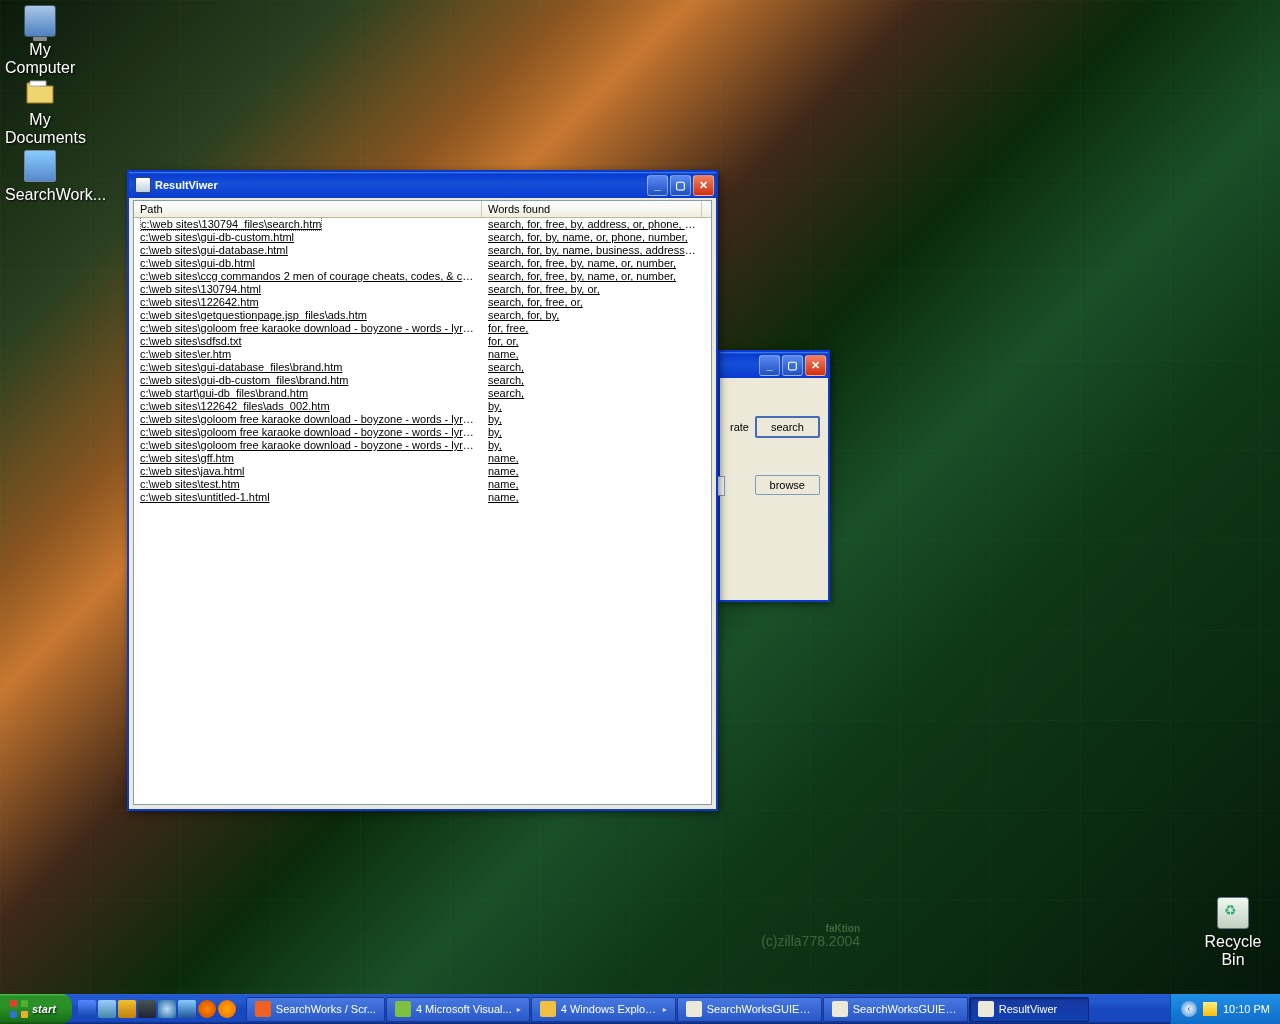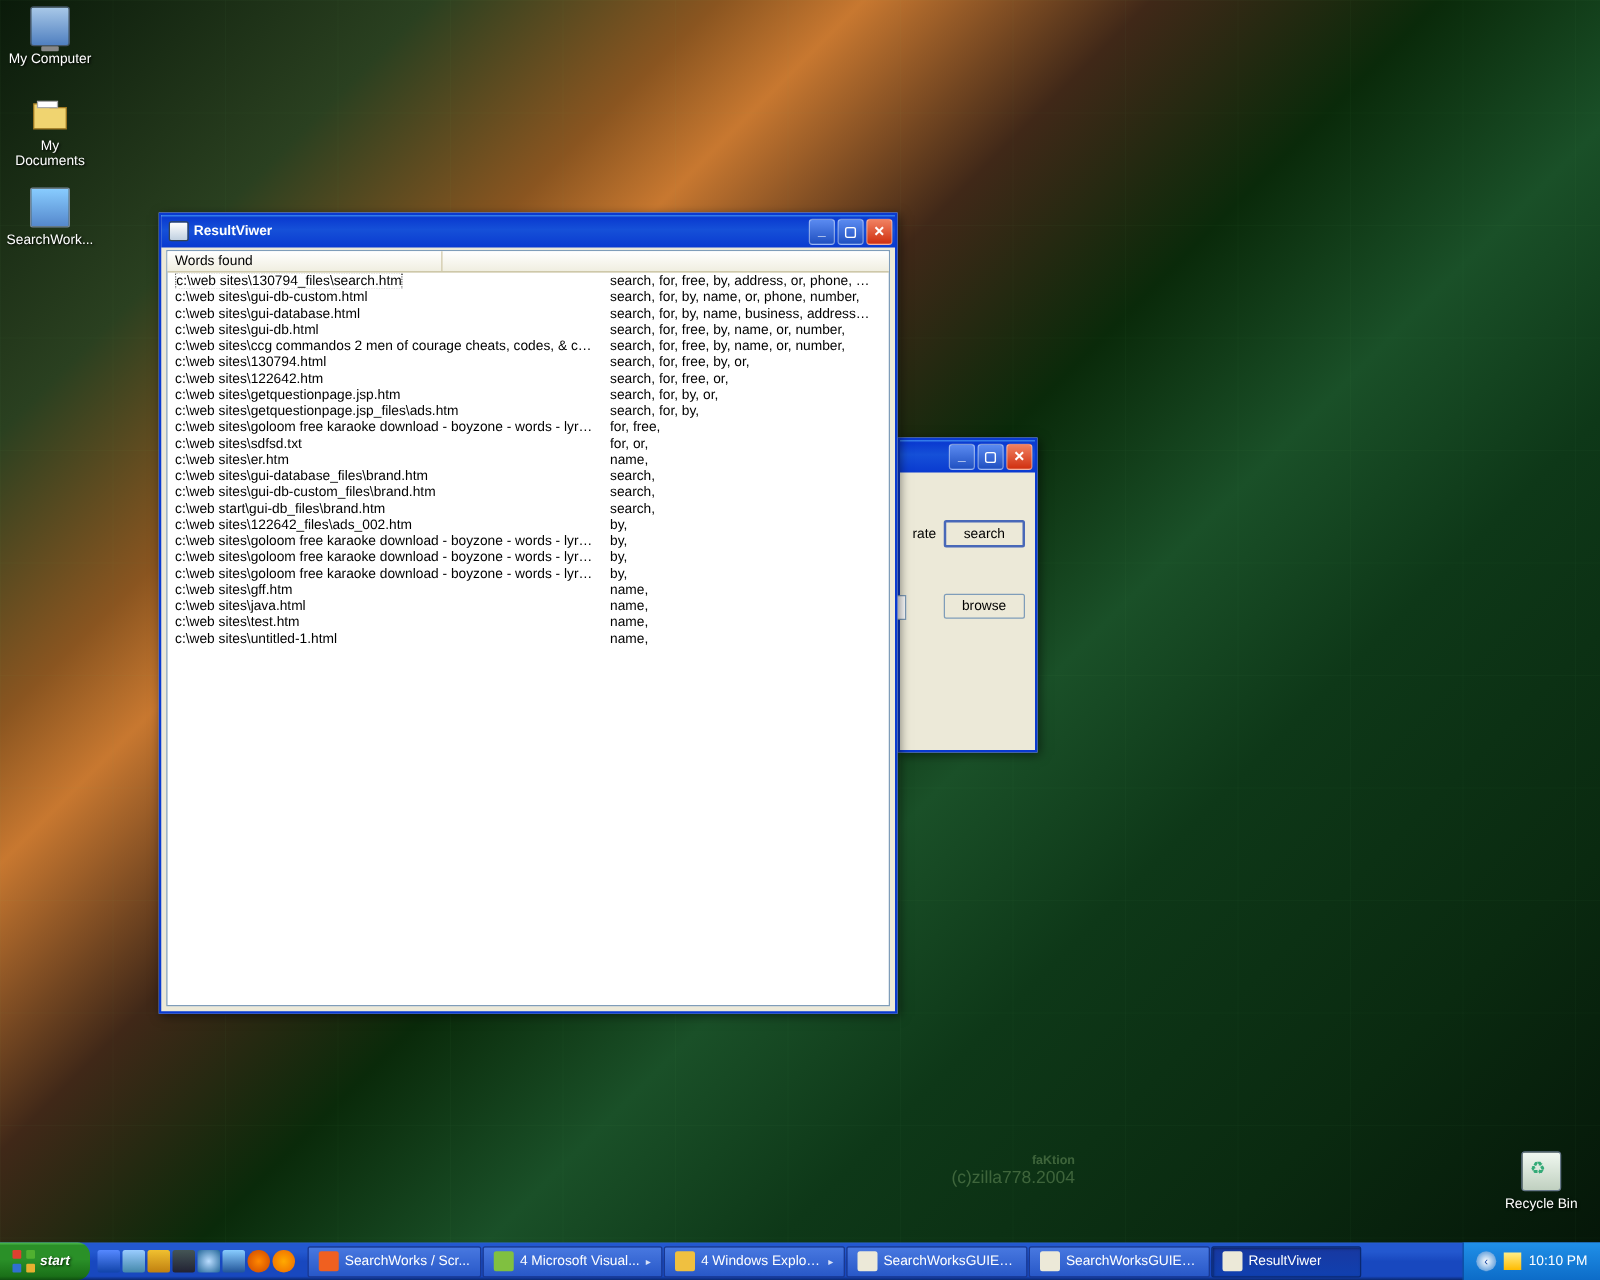--- a/index.html
+++ b/index.html
@@ -1,41 +1,41 @@
 <!DOCTYPE html>
 <html><head>
 <meta charset="utf-8">
 <style>
 * { box-sizing: border-box; margin: 0; padding: 0; font-family: Tahoma, sans-serif; font-size: 11px; }
 body { width: 1280px; height: 1024px; overflow: hidden; position: relative; background: linear-gradient(135deg, #0a1a0a 0%, #2a4020 15%, #8a5520 25%, #c87830 30%, #402818 40%, #0a2a0a 50%, #1a5028 60%, #0e3818 70%, #0a2a10 85%, #051508 100%); }
 .desktop-grid { position: absolute; inset: 0; opacity: 0.08; background-image: linear-gradient(rgba(120,200,120,.4) 1px, transparent 1px), linear-gradient(90deg, rgba(120,200,120,.4) 1px, transparent 1px); background-size: 90px 90px; }
 .desktop-icon { position: absolute; width: 70px; text-align: center; color: #fff; cursor: pointer; }
 .desktop-icon .ic { width: 32px; height: 32px; margin: 0 auto 4px; }
-.desktop-icon .lbl { text-shadow: 1px 1px 2px #000; font-size: 11px; }
+.desktop-icon .lbl { text-shadow: 1px 1px 2px #000; font-size: 16px; }
 .ic-computer { background: linear-gradient(#a8c8e8,#5080c0); border: 1px solid #456; border-radius: 3px; position: relative; }
 .ic-computer::after { content: ""; position: absolute; bottom: -5px; left: 8px; width: 14px; height: 4px; background: #888; border-radius: 1px; }
 .ic-documents { position: relative; }
 .ic-documents svg { width: 32px; height: 32px; }
 .ic-file { background: linear-gradient(#fff,#d0def0); border: 1px solid #789; border-radius: 2px; width: 26px; height: 30px; }
 .ic-recycle { background: linear-gradient(#f0f8f0,#c0d0c0); border: 1px solid #678; border-radius: 3px; position: relative; }
 .ic-recycle::after { content: "♻"; position: absolute; font-size: 14px; left: 6px; top: 4px; color: #3a7; }
 .window { position: absolute; border: 2px solid #0a3ad0; background: #ece9d8; box-shadow: 2px 2px 8px rgba(0,0,0,.5); }
 .titlebar { height: 26px; background: linear-gradient(to bottom, #3b8af0 0%, #0a3ad0 8%, #1550d8 45%, #0a3ad0 100%); display: flex; align-items: center; padding: 0 2px 0 6px; }
 .titlebar .app-ic { width: 16px; height: 16px; background: linear-gradient(#fff,#c0d0e0); border: 1px solid #345; border-radius: 2px; margin-right: 4px; }
 .titlebar .title { color: #fff; font-weight: bold; flex: 1; }
 .winbtns { display: flex; gap: 2px; }
 .winbtn { width: 21px; height: 21px; border-radius: 3px; display: flex; align-items: center; justify-content: center; font-family: Arial; font-weight: bold; font-size: 11px; color: #fff; border: 1px solid rgba(255,255,255,.4); }
 .winbtn.min { background: linear-gradient(#5a8af0,#2050c0); }
 .winbtn.max { background: linear-gradient(#5a8af0,#2050c0); }
 .winbtn.cls { background: linear-gradient(#f08060,#d03010); }
 .listview { position: absolute; top: 28px; left: 4px; right: 4px; bottom: 4px; background: #fff; border: 1px solid #7f9db9; }
 .lv-head { display: flex; height: 17px; background: linear-gradient(#fff,#f0eee0); border-bottom: 1px solid #c0b890; }
 .lv-head .col { padding: 1px 6px; border-right: 1px solid #d0c8a8; color: #000; display: flex; align-items: center; }
 .lv-body { overflow: auto; height: calc(100% - 17px); }
-.lv-row { display: flex; height: 13px; align-items: center; color: #000; }
+.lv-row { display: flex; height: 13px; color: #000; text-decoration: underline; }
 .lv-row .cell { padding: 0 6px; white-space: nowrap; overflow: hidden; text-overflow: ellipsis; font-size: 11px; }
 .lv-row.sel .cell:first-child span { border: 1px dotted #666; }
 .col-path { width: 348px; }
 .col-words { width: 220px; }
 .back-window { z-index: 5; }
 .front-window { z-index: 10; }
 .btn { background: #ece9d8; border: 1px solid #7f9db9; border-radius: 2px; padding: 3px 14px; cursor: pointer; }
 .input { background: #fff; border: 1px solid #7f9db9; height: 20px; padding: 0 4px; }
 .taskbar { position: absolute; bottom: 0; left: 0; right: 0; height: 30px; background: linear-gradient(to bottom, #3168d8 0%, #2358cf 3%, #2358cf 25%, #1848bf 50%, #1848bf 90%, #0a2870 100%); display: flex; align-items: stretch; }
 .start-btn { display: flex; align-items: center; padding: 0 16px 0 10px; background: linear-gradient(to bottom, #50c050 0%, #2a9028 8%, #2a9028 45%, #1a7018 90%, #0f5010 100%); border-radius: 0 10px 10px 0; color: #fff; font-weight: bold; font-style: italic; font-size: 15px; text-shadow: 1px 1px 2px #052005; cursor: pointer; gap: 4px; }
@@ -113,20 +113,21 @@
     <div class="app-ic"></div>
     <span class="title">ResultViwer</span>
     <div class="winbtns">
       <div class="winbtn min">_</div>
       <div class="winbtn max">▢</div>
       <div class="winbtn cls">✕</div>
     </div>
   </div>
   <div class="listview">
     <div class="lv-head">
+      <div class="col col-path">Path</div>
       <div class="col col-words">Words found</div>
     </div>
     <div class="lv-body" id="lv-body">
         <div class="lv-row sel">
           <div class="cell col-path"><span>c:\web sites\130794_files\search.htm</span></div>
           <div class="cell col-words">search, for, free, by, address, or, phone, numb...</div>
         </div>
         <div class="lv-row">
           <div class="cell col-path"><span>c:\web sites\gui-db-custom.html</span></div>
           <div class="cell col-words">search, for, by, name, or, phone, number,</div>
@@ -143,24 +144,20 @@
           <div class="cell col-path"><span>c:\web sites\ccg  commandos 2  men of courage cheats, codes, &amp; cheat ...</span></div>
           <div class="cell col-words">search, for, free, by, name, or, number,</div>
         </div>
         <div class="lv-row">
           <div class="cell col-path"><span>c:\web sites\130794.html</span></div>
           <div class="cell col-words">search, for, free, by, or,</div>
         </div>
         <div class="lv-row">
           <div class="cell col-path"><span>c:\web sites\122642.htm</span></div>
           <div class="cell col-words">search, for, free, or,</div>
-        </div>
-        <div class="lv-row">
-          <div class="cell col-path"><span>c:\web sites\getquestionpage.jsp.htm</span></div>
-          <div class="cell col-words">search, for, by, or,</div>
         </div>
         <div class="lv-row">
           <div class="cell col-path"><span>c:\web sites\getquestionpage.jsp_files\ads.htm</span></div>
           <div class="cell col-words">search, for, by,</div>
         </div>
         <div class="lv-row">
           <div class="cell col-path"><span>c:\web sites\goloom free karaoke download - boyzone - words - lyrics.htm</span></div>
           <div class="cell col-words">for, free,</div>
         </div>
         <div class="lv-row">

